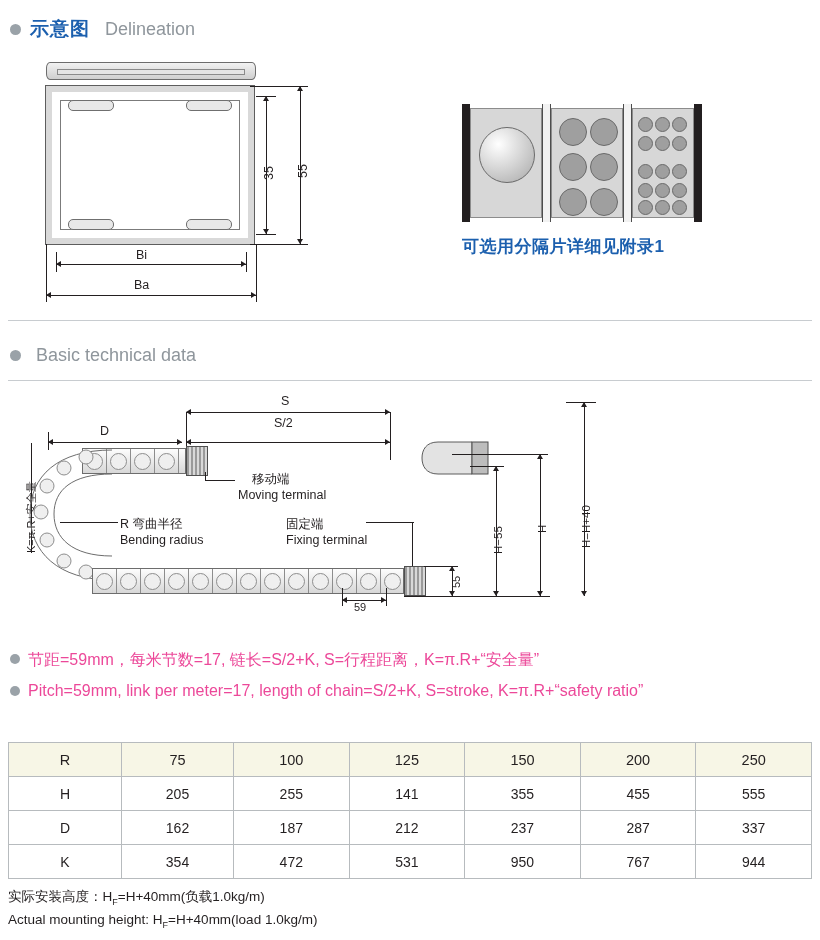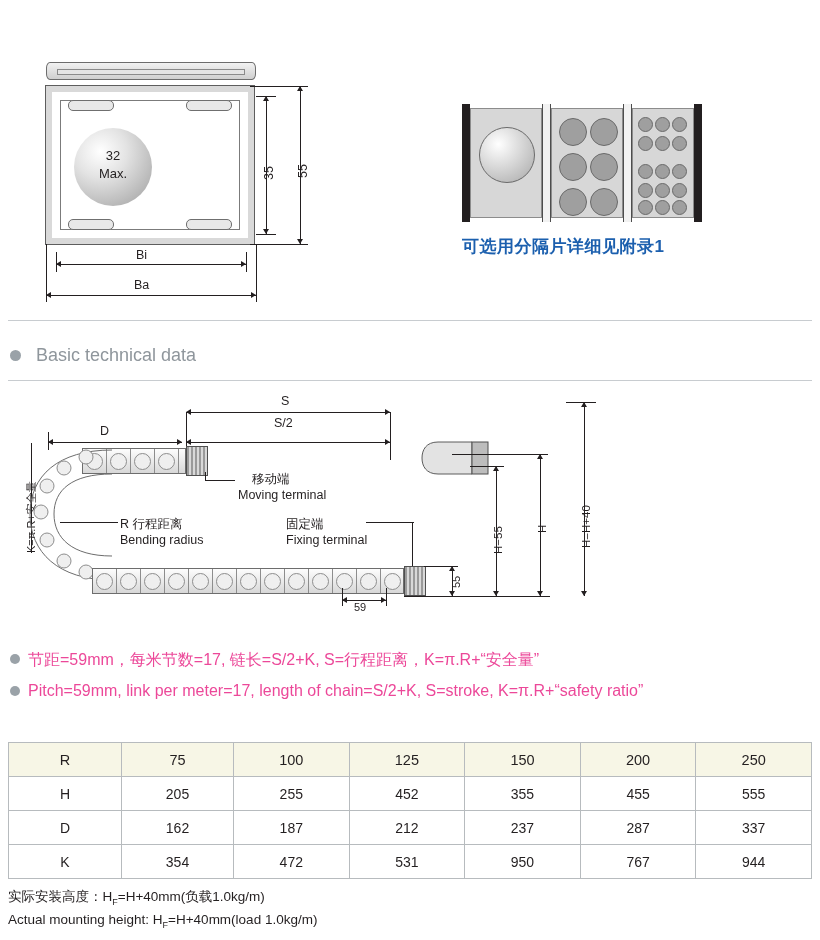--- a/index.html
+++ b/index.html
@@ -310,38 +310,39 @@
     font-size: 13.5px;
     color: #231f20;
     white-space: nowrap;
   }
 </style>
 </head>
 <body>
 
 <div class="page">
 
+  <div class="section-head" style="left:10px; top:16px;">
+    <span class="bullet"></span>
+    <span class="head-cn">示意图</span>
+    <span class="head-en">Delineation</span>
+  </div>
   <div class="rule" style="top:320px;"></div>
 
   <div class="drawing1">
 
     <div class="lid"></div>
 
     <div class="frame">
       <div class="frame-inner"></div>
       <div class="pin" style="left:16px; top:8px;"></div>
       <div class="pin" style="left:16px; bottom:8px;"></div>
       <div class="pin" style="right:16px; top:8px;"></div>
       <div class="pin" style="right:16px; bottom:8px;"></div>
     </div>
 
-    <div class="ball">
-      <span style="top:20px;">32</span>
-      <span style="top:38px;">Max.</span>
-    </div>
 
     <div class="dim-line vline" style="left:266px; top:44px; height:138px;"></div>
     <div class="arrow-up" style="left:263px; top:44px;"></div>
     <div class="arrow-down" style="left:263px; top:177px;"></div>
     <div class="dim-line hline" style="left:256px; top:44px; width:20px;"></div>
     <div class="dim-line hline" style="left:256px; top:182px; width:20px;"></div>
     <div class="dimtxt vert" style="left:262px; top:128px;">35</div>
 
     <div class="dim-line vline" style="left:300px; top:34px; height:158px;"></div>
     <div class="arrow-up" style="left:297px; top:34px;"></div>
@@ -475,21 +476,21 @@
       <div class="link" style="left:264px;top:0;"></div>
       <div class="link" style="left:288px;top:0;"></div>
     </div>
     <div class="end-block" style="left:404px; top:178px;"></div>
 
     <div class="dim-line hline" style="left:205px; top:92px; width:30px;"></div>
     <div class="dim-line vline" style="left:205px; top:84px; height:9px;"></div>
     <div class="t" style="left:238px; top:83px; font-size:12.5px;margin-left:14px;">移动端</div>
     <div class="t" style="left:238px; top:100px; font-size:12.5px;">Moving terminal</div>
 
-    <div class="t" style="left:120px; top:128px; font-size:12.5px;">R 行程距离</div>
+    <div class="t" style="left:120px; top:128px; font-size:12.5px;">R 弯曲半径</div>
     <div class="t" style="left:120px; top:145px; font-size:12.5px;">Bending radius</div>
     <div class="dim-line hline" style="left:60px; top:134px; width:58px;"></div>
 
     <div class="t" style="left:286px; top:128px; font-size:12.5px;">固定端</div>
     <div class="t" style="left:286px; top:145px; font-size:12.5px;">Fixing terminal</div>
     <div class="dim-line vline" style="left:412px; top:134px; height:44px;"></div>
     <div class="dim-line hline" style="left:366px; top:134px; width:48px;"></div>
 
     <div class="dim-line hline" style="left:342px; top:212px; width:44px;"></div>
     <div class="arrow-left" style="left:342px; top:209px;"></div>
@@ -544,21 +545,21 @@
         <th>150</th>
         <th>200</th>
         <th>250</th>
       </tr>
     </thead>
     <tbody>
       <tr>
         <td class="rowhead">H</td>
         <td>205</td>
         <td>255</td>
-        <td>452</td>
+        <td>141</td>
         <td>355</td>
         <td>455</td>
         <td>555</td>
       </tr>
       <tr>
         <td class="rowhead">D</td>
         <td>162</td>
         <td>187</td>
         <td>212</td>
         <td>237</td>

